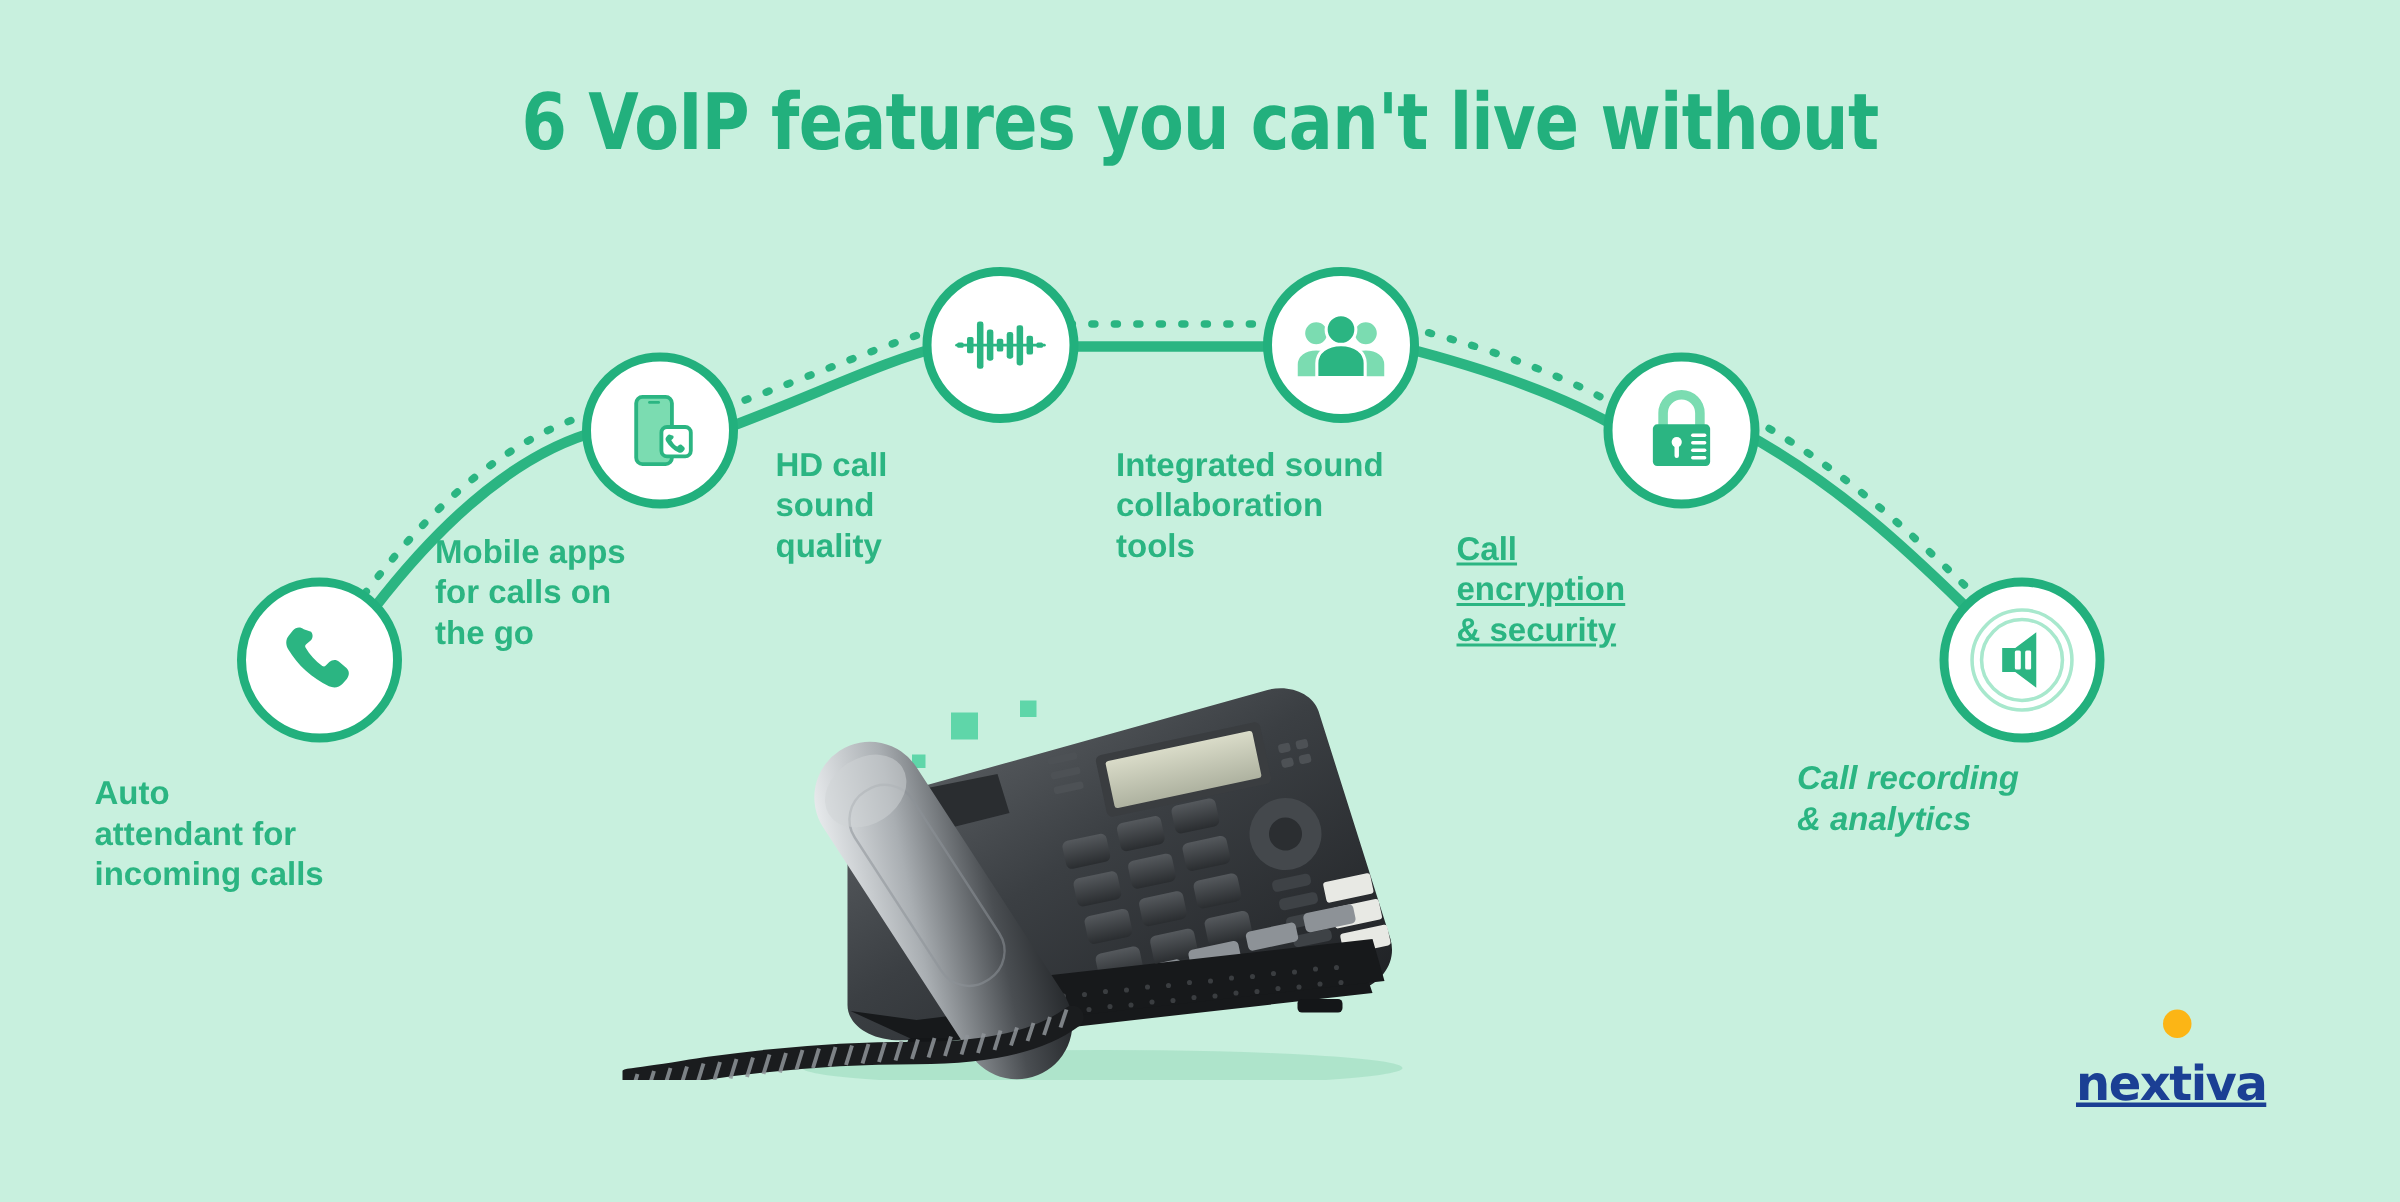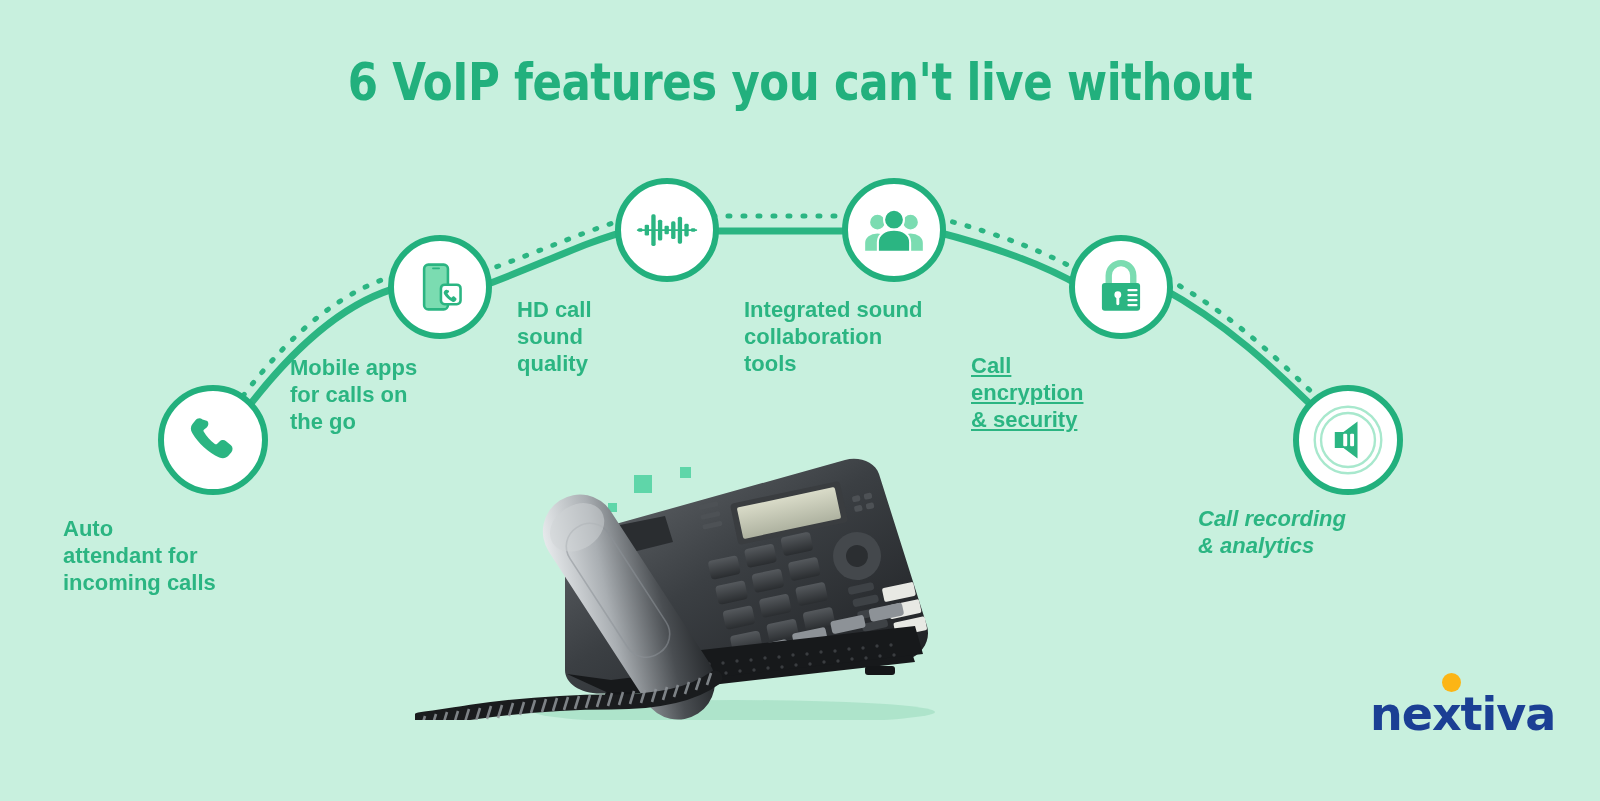--- a/index.html
+++ b/index.html
@@ -91,27 +91,28 @@
   
   #logo {
     position: absolute;
     right: 62px;
     bottom: 62px;
     width: 170px;
     height: 66px;
   }
   .logo-text {
     position: absolute;
-    left: 2px;
+    left: 16px;
     bottom: -2px;
-    font-size: 46px;
+    font-size: 32px;
     font-weight: bold;
     color: #1b3f94;
     letter-spacing: -1px;
     font-family: "DejaVu Sans", "Liberation Sans", sans-serif;
+    text-decoration: underline;
   }
   .logo-dot {
     position: absolute;
     left: 74px;
     top: 0px;
     width: 19px;
     height: 19px;
     border-radius: 50%;
     background: #fcb515;
   }

